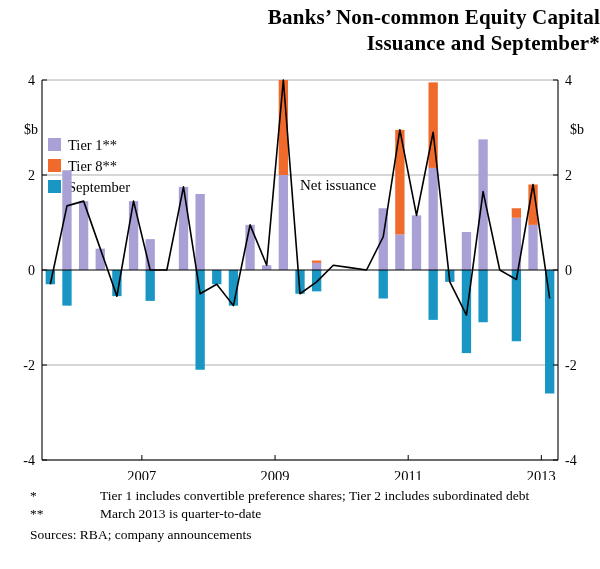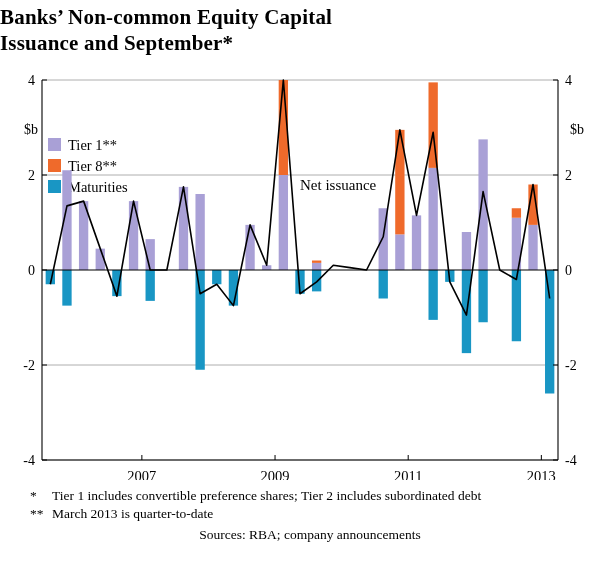--- a/index.html
+++ b/index.html
@@ -19,21 +19,21 @@
     position: absolute;
     left: 0; top: 0;
     width: 600px;
     height: 569px;
   }
   .title {
     position: absolute;
     left: 0;
     top: 4px;
     width: 600px;
-    text-align: left;
+    text-align: right;
     font-family: "Liberation Serif", serif;
     font-weight: bold;
     font-size: 21px;
     line-height: 26px;
     letter-spacing: 0.2px;
   }
   .title-line2 { display: block; }
 
   .plot-wrap {
     position: absolute;
@@ -92,24 +92,23 @@
     line-height: 17px;
   }
   .fn-row {
     display: flex;
     margin-bottom: 1px;
   }
   .fn-mark {
     width: 22px;
     flex: 0 0 22px;
   }
-  .fn-text { flex: 1 1 auto; }
+  .fn-text { flex: 1 1 auto; margin-left: 48px; }
   .sources {
     margin-top: 4px;
-    text-align: center;
   }
   text {
     font-family: "Liberation Serif", serif;
   }
 </style>
 </head>
 <body>
 
 <div id="chart-root">
 
@@ -127,21 +126,21 @@
       <div class="legend-row">
         <span class="legend-swatch" style="background:#a9a0d6"></span>
         <span class="legend-label">Tier 1**</span>
       </div>
       <div class="legend-row">
         <span class="legend-swatch" style="background:#ef6a2b"></span>
         <span class="legend-label">Tier 8**</span>
       </div>
       <div class="legend-row">
         <span class="legend-swatch" style="background:#1996c4"></span>
-        <span class="legend-label">Maturities</span>
+        <span class="legend-label">September</span>
       </div>
     </div>
 
     <svg class="plot" width="600" height="420" viewBox="0 0 600 420">
       <g id="gridlines">
           <line x1="42" x2="558" y1="400" y2="400" stroke="#9a9a9a" stroke-width="0.8"></line>
           <line x1="42" x2="558" y1="305" y2="305" stroke="#9a9a9a" stroke-width="0.8"></line>
           <line x1="42" x2="558" y1="115" y2="115" stroke="#9a9a9a" stroke-width="0.8"></line>
           <line x1="42" x2="558" y1="20" y2="20" stroke="#9a9a9a" stroke-width="0.8"></line>
         </g>

